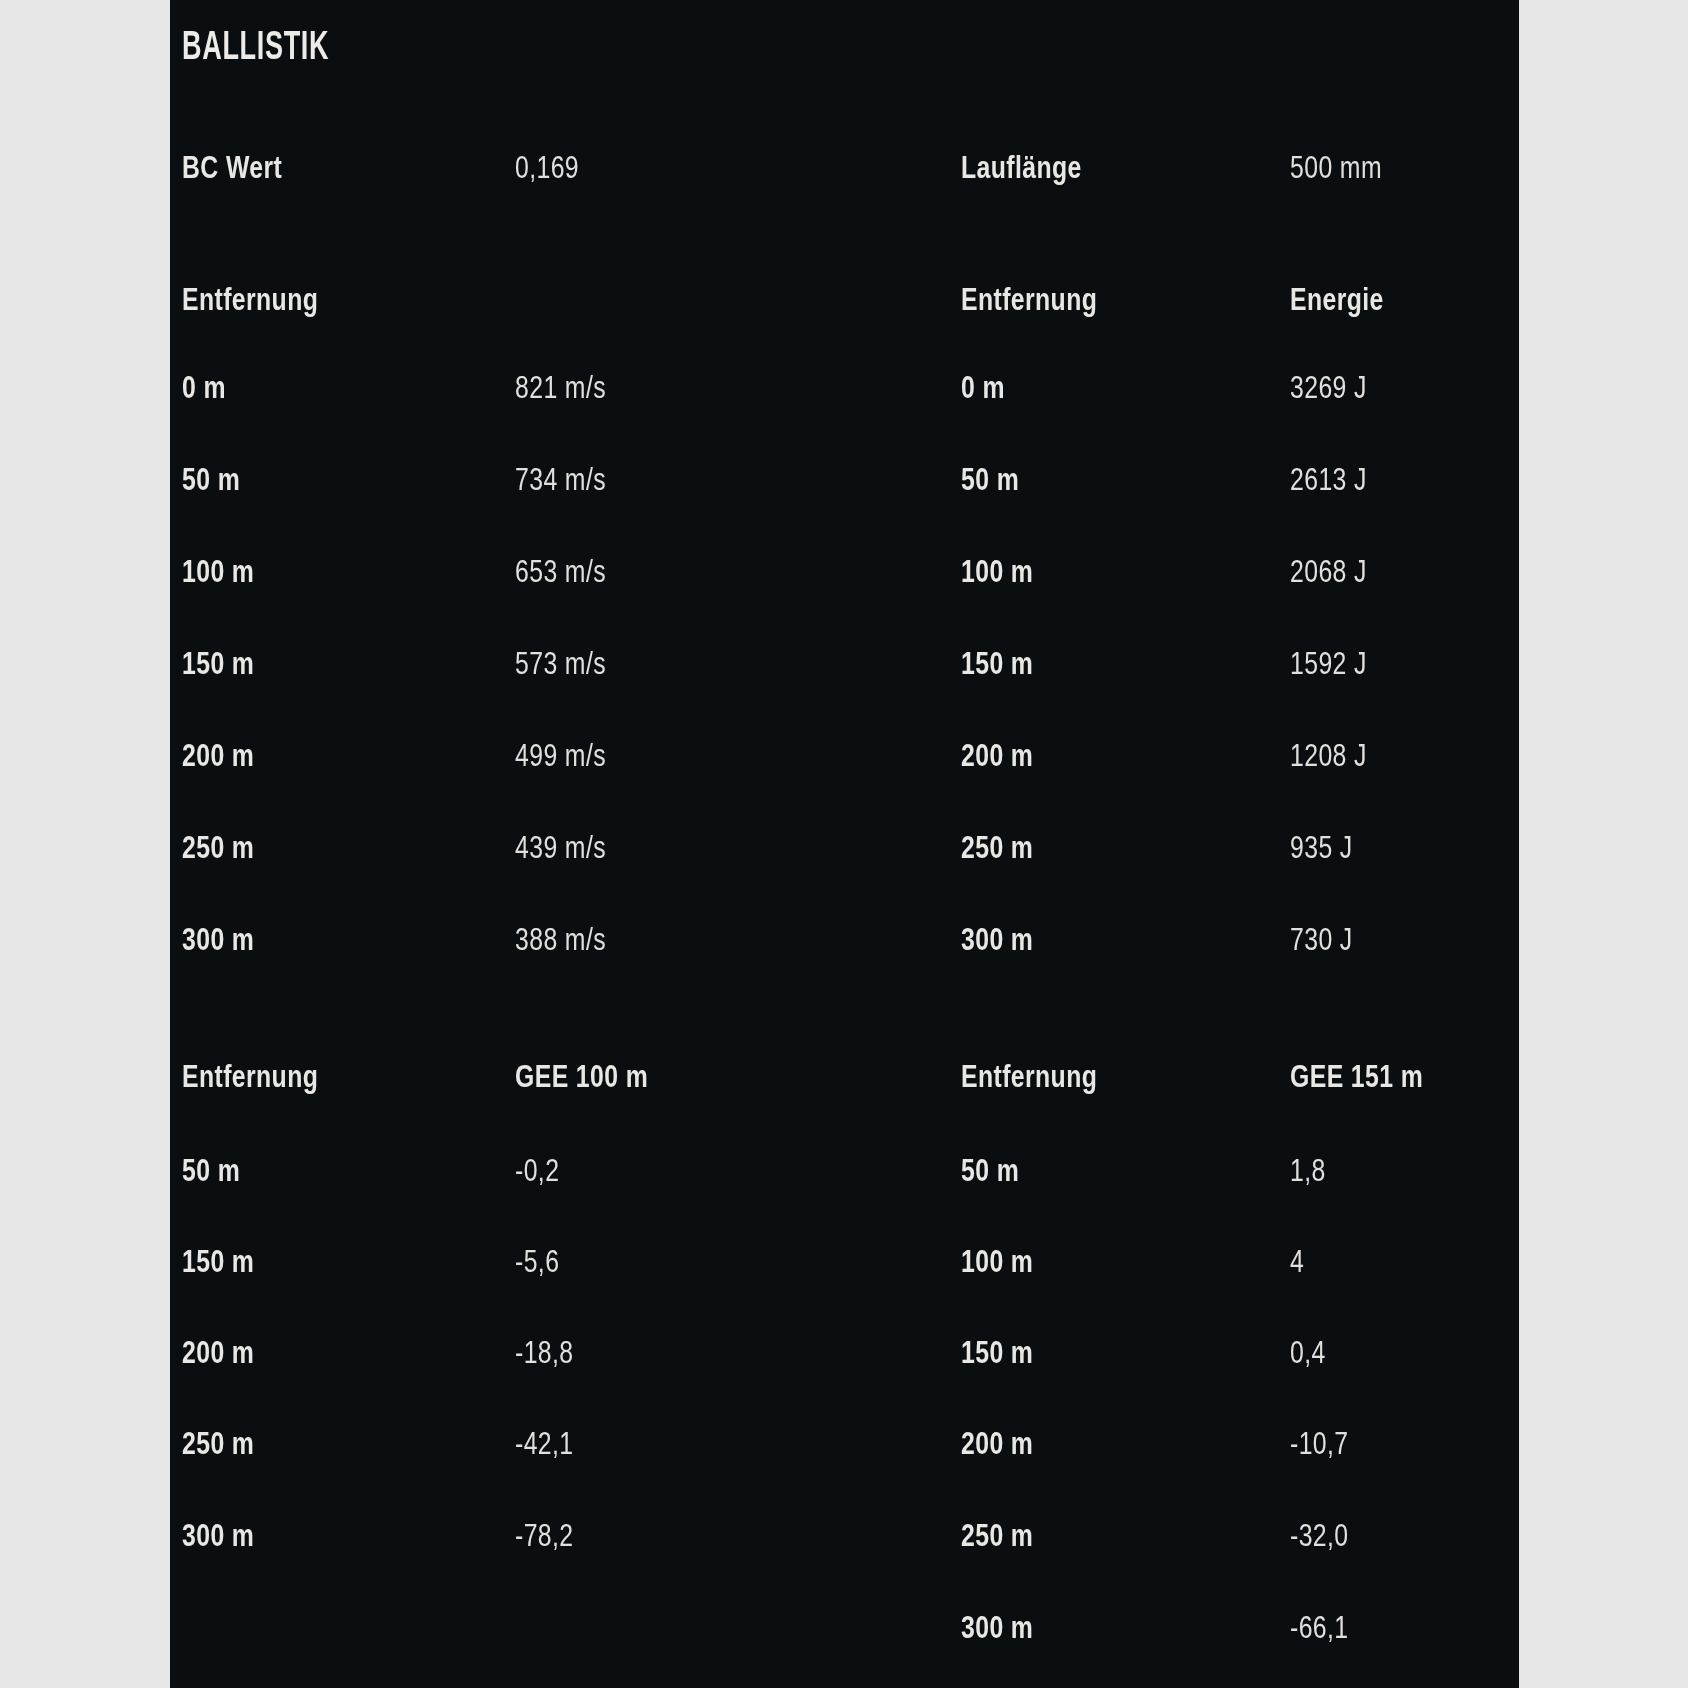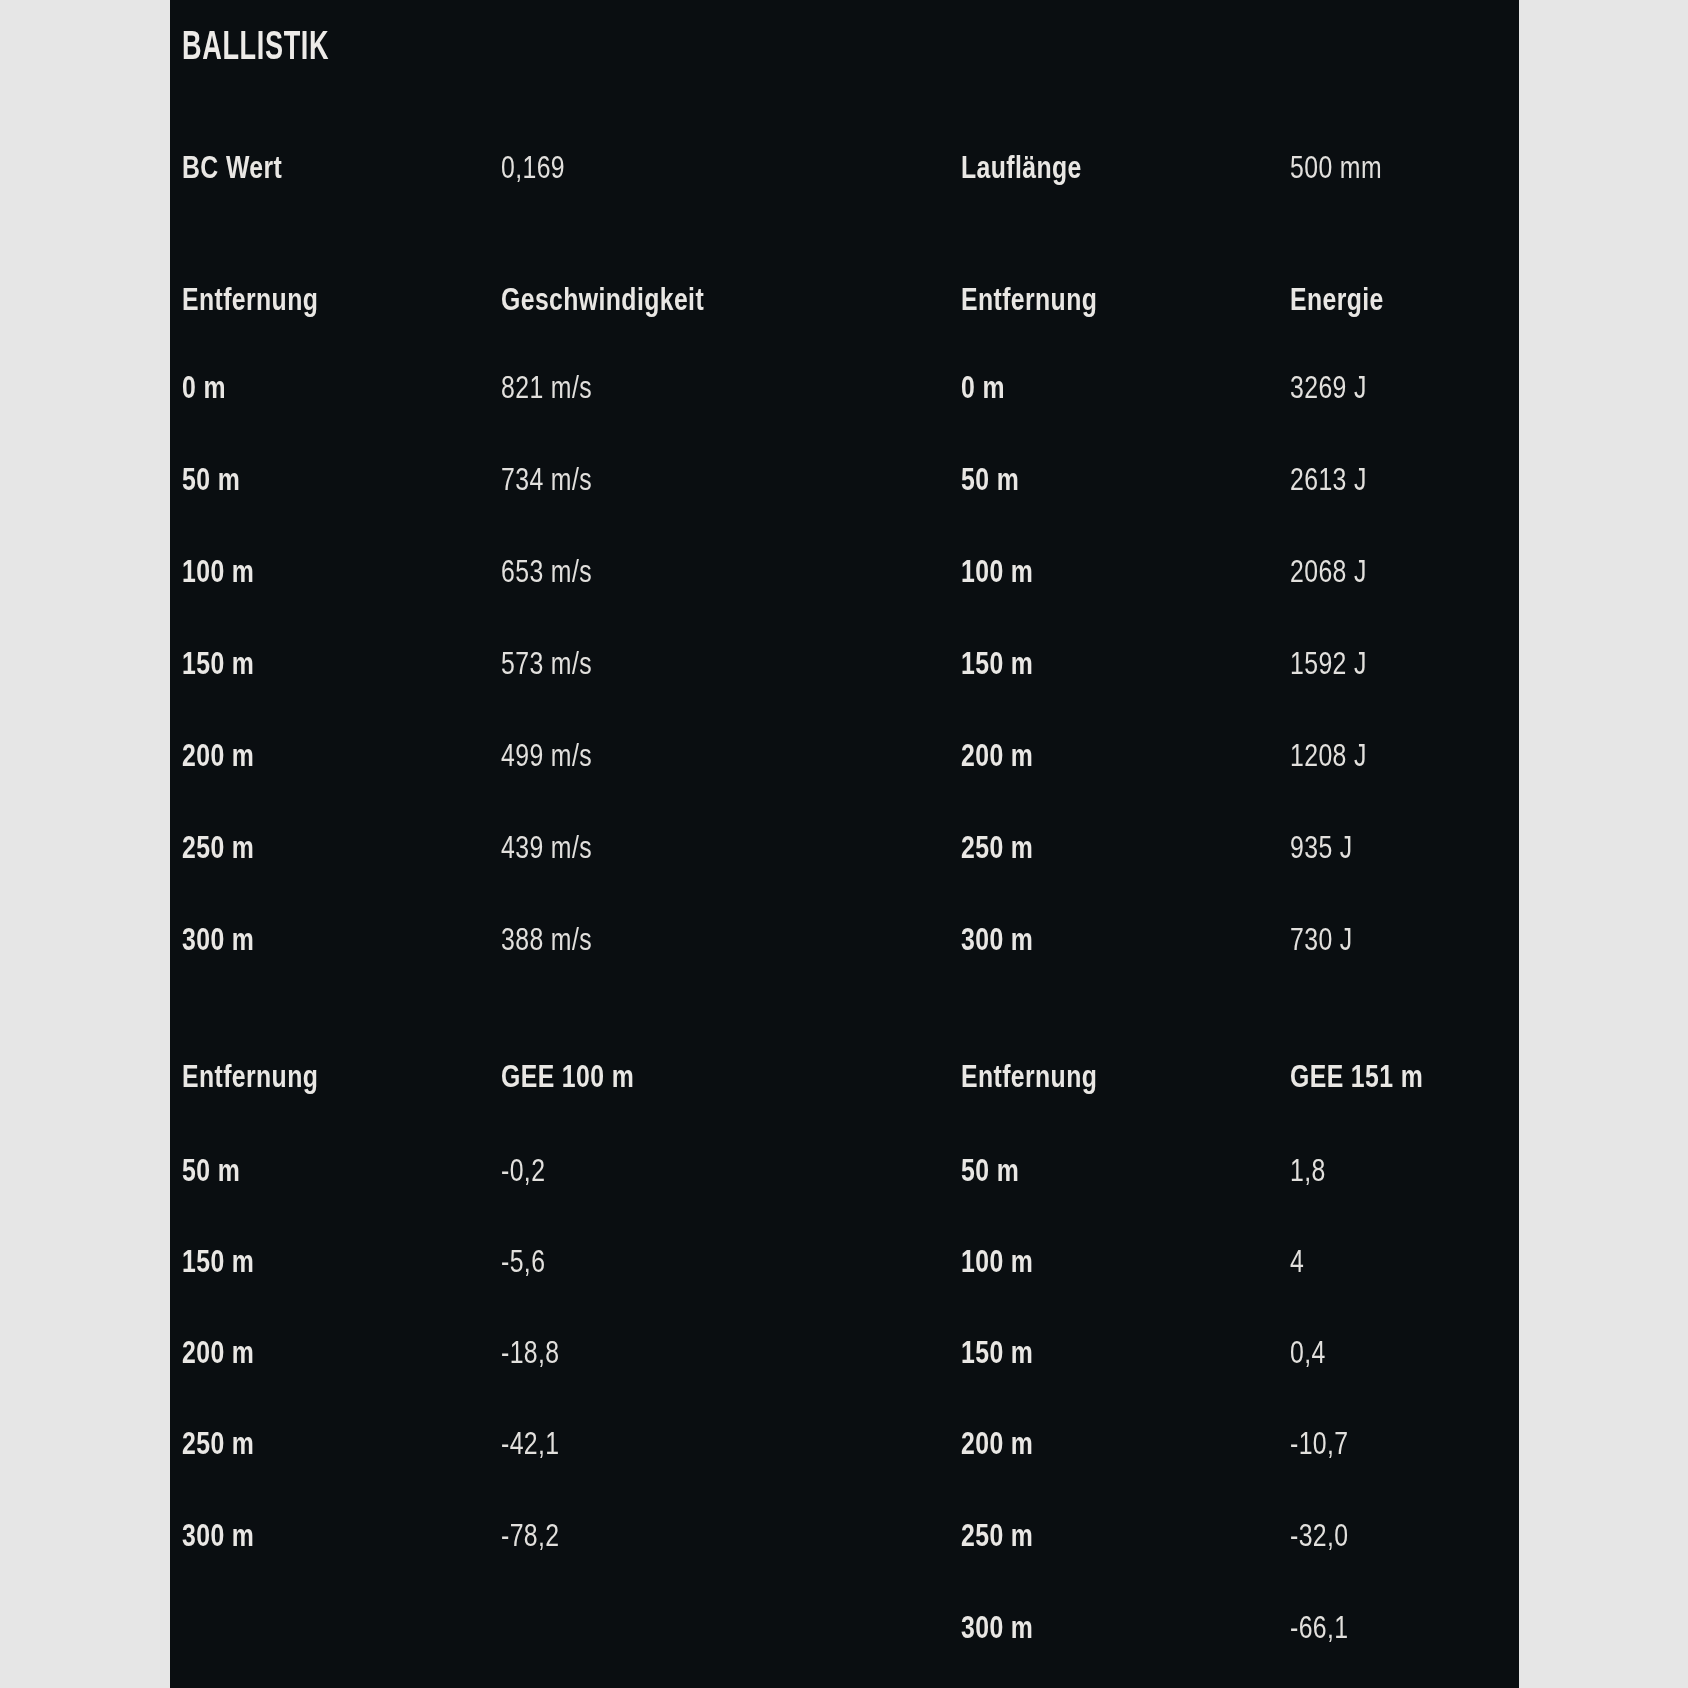--- a/index.html
+++ b/index.html
@@ -16,21 +16,21 @@
     width: 1349px; height: 1688px;
     background: #0a0e11;
     overflow: hidden;
   }
   .row {
     position: absolute; left: 0; width: 100%;
     height: 40px; line-height: 40px;
   }
   .cell { position: absolute; top: 0; white-space: nowrap; }
   .c1 { left: 12px; }
-  .c2 { left: 331px; }
+  .c2 { left: 345px; }
   .c3 { left: 791px; text-align: right; }
   .c4 { left: 1120px; }
   .ct {
     display: inline-block;
     transform: scaleX(0.80);
     transform-origin: 0 50%;
     font-size: 31px;
     letter-spacing: 0.5px;
     color: #e9e7e4;
     white-space: nowrap;
@@ -66,21 +66,20 @@
 
     <div class="row y-info">
       <span class="cell c1"><span class="ct bold">BC Wert</span></span>
       <span class="cell c2"><span class="ct reg">0,169</span></span>
       <span class="cell c3"><span class="ct bold">Lauflänge</span></span>
       <span class="cell c4"><span class="ct reg">500 mm</span></span>
     </div>
 
     <div class="row y-t1h">
       <span class="cell c1"><span class="ct bold">Entfernung</span></span>
-      <span class="cell c2"><span class="ct bold">Geschwindigkeit</span></span>
       <span class="cell c3"><span class="ct bold">Entfernung</span></span>
       <span class="cell c4"><span class="ct bold">Energie</span></span>
     </div>
 
     <div class="row y-t1r0">
       <span class="cell c1"><span class="ct bold">0 m</span></span>
       <span class="cell c2"><span class="ct reg">821 m/s</span></span>
       <span class="cell c3"><span class="ct bold">0 m</span></span>
       <span class="cell c4"><span class="ct reg">3269 J</span></span>
     </div>

